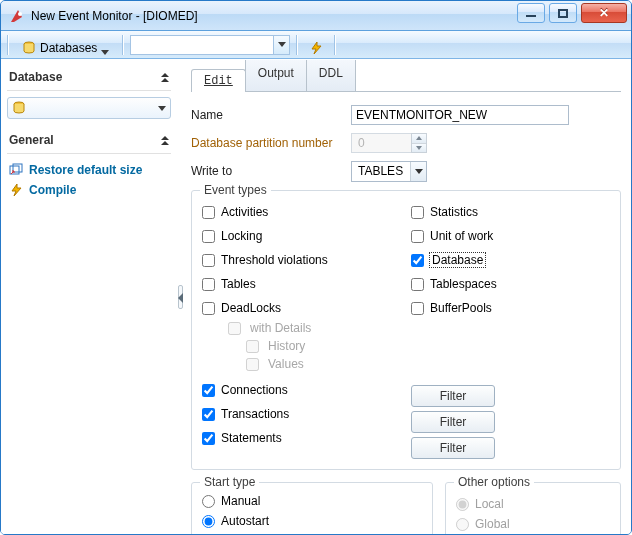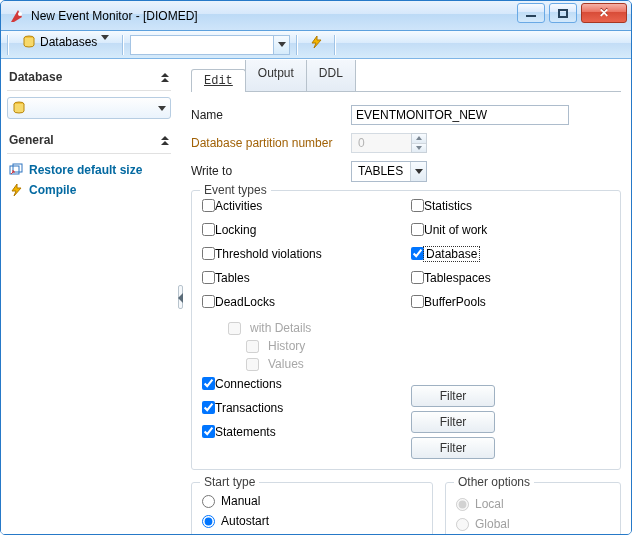--- a/index.html
+++ b/index.html
@@ -55,21 +55,21 @@
   .toolbar {
     height:28px;
     background: linear-gradient(to bottom,#f5faff 0%, #d9ebfc 45%, #c3ddf6 46%, #d6ebfb 100%);
     border-bottom:1px solid #7fb5e6;
     display:flex; align-items:center;
     padding:0 4px;
     gap:4px;
   }
   .tbtn {
     height:22px;
-    display:inline-flex; align-items:flex-start;
+    display:inline-flex; align-items:flex-end;
     padding:0 6px;
     border:1px solid transparent;
     border-radius:3px;
     gap:4px;
   }
   .tool-sep {
     width:0px; height:20px; border-left:1px solid #9fc3e6; border-right:1px solid #fff;
     margin:0 2px;
   }
   .tool-combo {
@@ -202,21 +202,21 @@
     border-radius:3px;
     margin:6px 0;
     padding:8px 10px 10px 10px;
     position:relative;
   }
   .groupbox > .legend {
     position:absolute; top:-8px; left:8px;
     background:#fff; padding:0 4px; color:#404040;
   }
   .chk {
-    display:flex; align-items:flex-start; height:20px;
+    display:flex; align-items:flex-end; gap:6px; height:20px;
   }
   .chk input { width:13px; height:13px; margin:0;}
   .chk input:disabled { accent-color:#c8c8c8;}
   .chk.hl label { outline:1px dotted #333; padding:0 2px;}
   .btn {
     width:84px; height:22px;
     background:linear-gradient(#fdfefe,#e8eef4);
     border:1px solid #9fb1c2;
     border-radius:3px;
     font-size:12px; color:#333;

